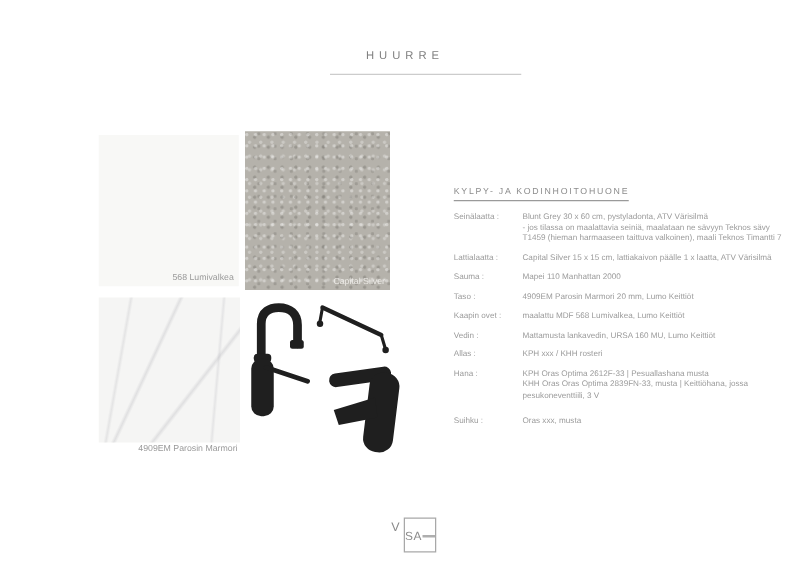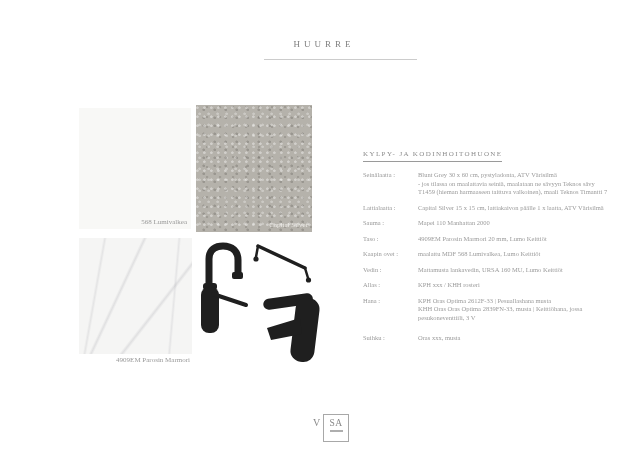--- a/index.html
+++ b/index.html
@@ -1,20 +1,20 @@
 <!DOCTYPE html>
 <html><head>
 <meta charset="utf-8">
 <style>
   html,body{margin:0;padding:0;background:#ffffff;}
   .board{
     position:relative;
     width:640px;height:452px;
     background:#ffffff;
-    font-family:Liberation Serif, serif;
+    font-family:Liberation Sans, sans-serif;
     overflow:hidden;
   }
   
   .title{
     position:absolute;top:39px;left:0;width:648px;
     text-align:center;
     font-size:9px;letter-spacing:4px;
     color:#7f7f7f;
   }
   .title-rule{
@@ -84,21 +84,21 @@
   
   .logo{position:absolute;left:311px;top:412px;width:40px;height:30px;}
   .logo-v{
     position:absolute;left:2px;top:5px;
     font-size:10px;color:#8a8a8a;
   }
   .logo-box{
     position:absolute;left:12px;top:2px;
     width:24px;height:26px;
     border:1px solid #a8a8a8;
-    display:flex;flex-direction:column;align-items:center;
+    display:flex;flex-direction:row;align-items:center;
   }
   .logo-sa{
     margin-top:3px;
     font-size:9.5px;letter-spacing:.5px;color:#8a8a8a;
   }
   .logo-subtext-bar{
     margin-top:1.5px;width:13px;height:2px;background:#aeaeae;
   }
 </style>
 </head>

